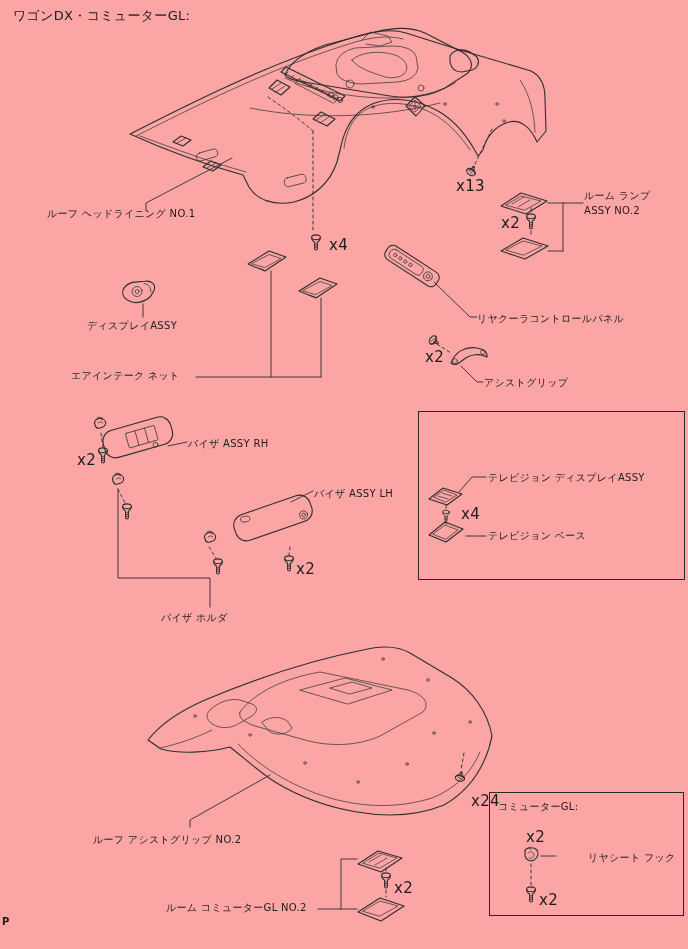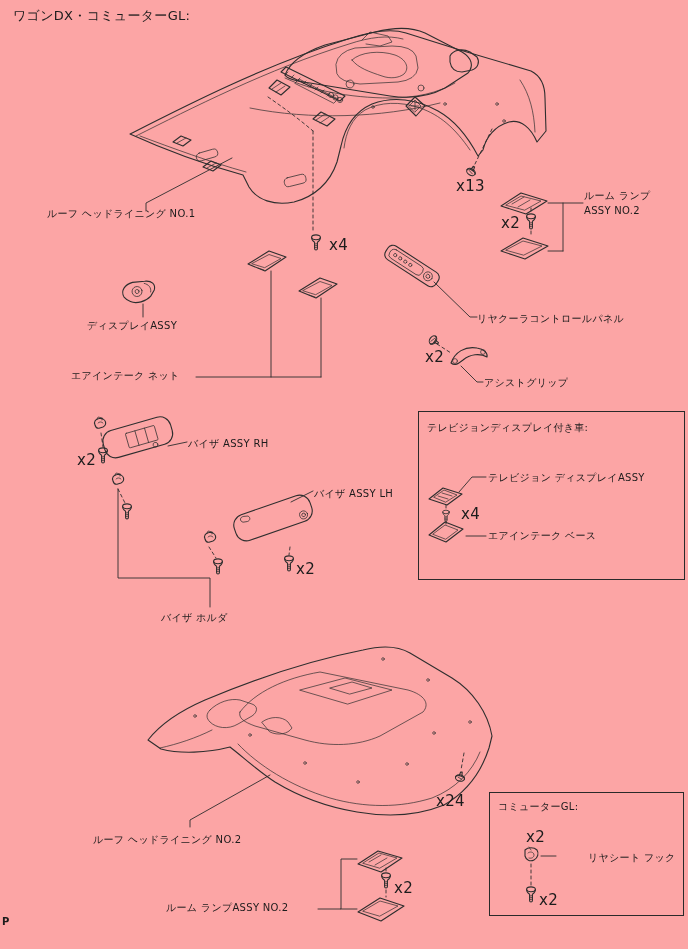--- a/index.html
+++ b/index.html
@@ -285,28 +285,27 @@
   <div class="lbl" style="left:484px;top:375px">アシストグリップ</div>
 
   <div class="lbl" style="left:188px;top:436px">バイザ ASSY RH</div>
   <div class="lbl cnt" style="left:77px;top:453px">x2</div>
 
   <div class="lbl" style="left:314px;top:486px">バイザ ASSY LH</div>
   <div class="lbl cnt" style="left:296px;top:562px">x2</div>
 
   <div class="lbl" style="left:161px;top:610px">バイザ ホルダ</div>
 
-  <div class="lbl" style="left:427px;top:420px">テレビジョンディスプレイ付き車:</div>
   <div class="lbl" style="left:488px;top:470px">テレビジョン ディスプレイASSY</div>
   <div class="lbl cnt" style="left:461px;top:507px">x4</div>
-  <div class="lbl" style="left:488px;top:528px">エアインテーク ベース</div>
-
-  <div class="lbl" style="left:93px;top:832px">ルーフ ヘッドライニング NO.2</div>
-  <div class="lbl cnt" style="left:436px;top:794px">x24</div>
-  <div class="lbl" style="left:166px;top:900px">ルーム ランプASSY NO.2</div>
+  <div class="lbl" style="left:488px;top:528px">テレビジョン ベース</div>
+
+  <div class="lbl" style="left:93px;top:832px">ルーフ アシストグリップ NO.2</div>
+  <div class="lbl cnt" style="left:471px;top:794px">x24</div>
+  <div class="lbl" style="left:166px;top:900px">ルーム コミューターGL NO.2</div>
   <div class="lbl cnt" style="left:394px;top:881px">x2</div>
 
   <div class="lbl" style="left:498px;top:799px">コミューターGL:</div>
   <div class="lbl cnt" style="left:526px;top:830px">x2</div>
   <div class="lbl" style="left:588px;top:850px">リヤシート フック</div>
   <div class="lbl cnt" style="left:539px;top:893px">x2</div>
 
   <div class="lbl corner" style="left:2px;top:914px">P</div>
 </div>
 

